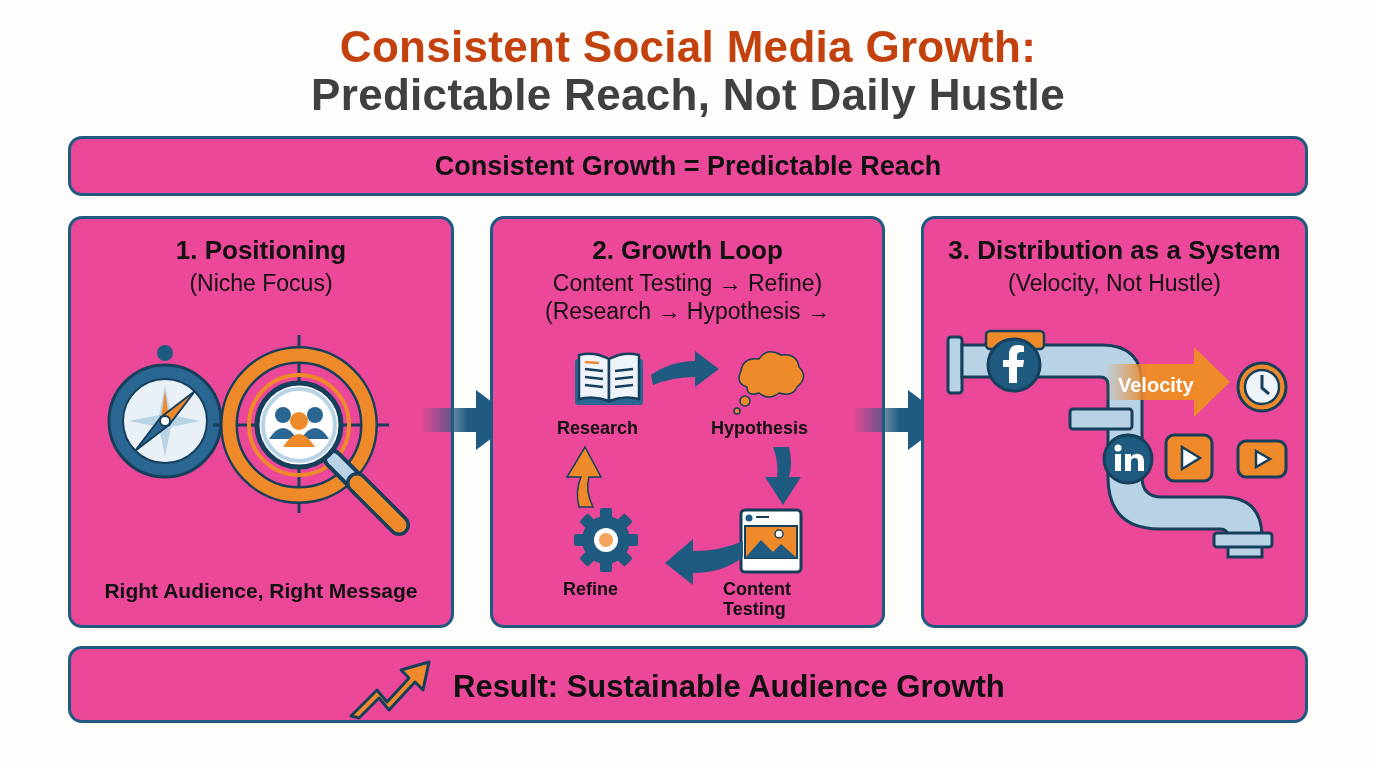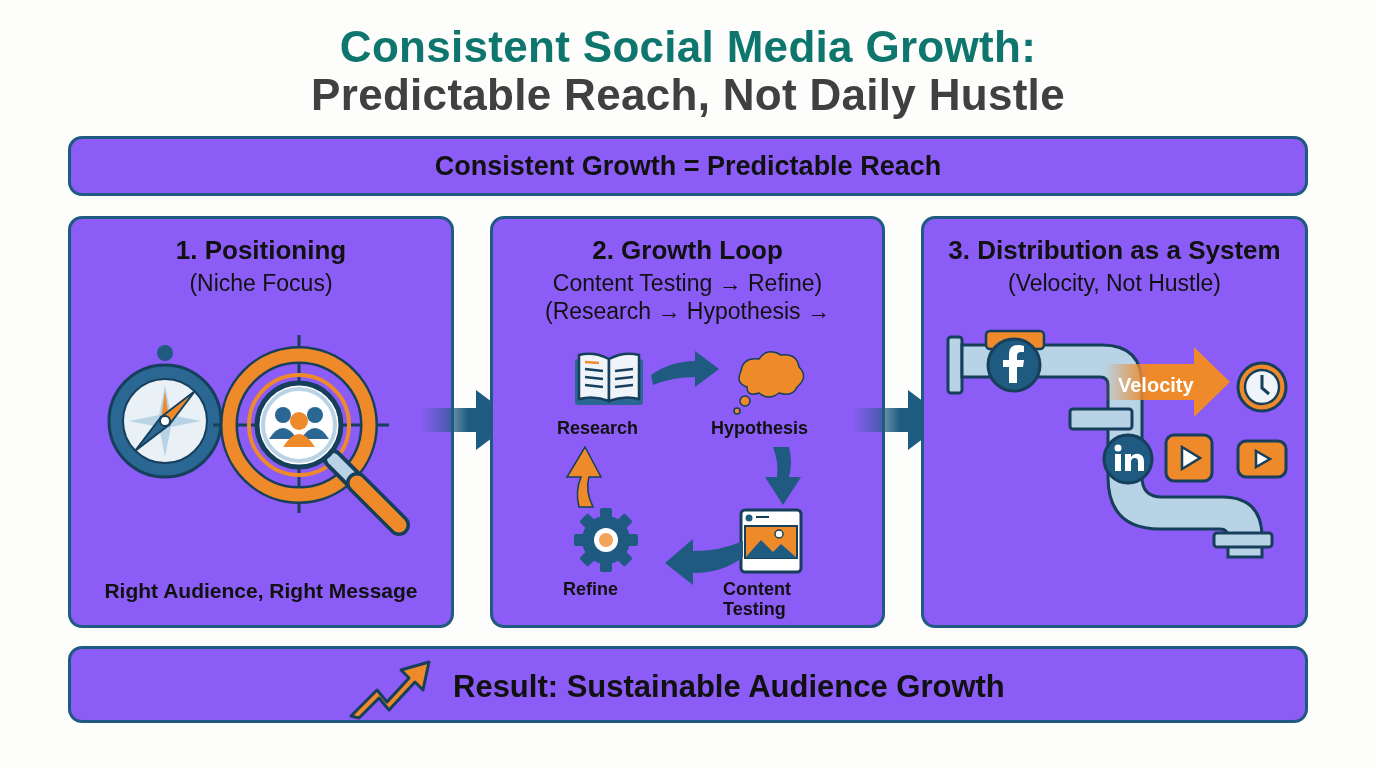--- a/index.html
+++ b/index.html
@@ -1,20 +1,20 @@
 <!DOCTYPE html>
 <html><head>
 <meta charset="utf-8">
 <style>
   html,body{margin:0;padding:0;}
   body{width:1376px;height:768px;background:#fdfdfc;position:relative;overflow:hidden;font-family:"Liberation Sans","DejaVu Sans",sans-serif;color:#111;}
   .title{position:absolute;left:0;width:1376px;text-align:center;font-weight:bold;font-family:"Liberation Sans",sans-serif;letter-spacing:0.3px;}
-  .t1{top:22px;font-size:44px;color:#0f766e;}
+  .t1{top:22px;font-size:44px;color:#c2410c;}
   .t2{top:70px;font-size:44px;color:#404040;}
-  .box{position:absolute;border:3px solid #1f5a80;border-radius:14px;background:#8b5cf6;box-sizing:border-box;}
+  .box{position:absolute;border:3px solid #1f5a80;border-radius:14px;background:#ec4899;box-sizing:border-box;}
   .banner{left:68px;top:136px;width:1240px;height:60px;display:flex;align-items:center;justify-content:center;font-weight:bold;font-size:27px;}
   .panel{top:216px;height:412px;}
   .p1{left:68px;width:386px;}
   .p2{left:490px;width:395px;}
   .p3{left:921px;width:387px;}
   .ph{position:absolute;left:0;width:100%;text-align:center;font-weight:bold;font-size:26px;top:16px;}
   .ps{position:absolute;left:0;width:100%;text-align:center;font-size:23px;line-height:28px;top:50px;}
   .pf{position:absolute;left:0;width:100%;text-align:center;font-weight:bold;font-size:21px;bottom:22px;}
   .result{left:68px;top:646px;width:1240px;height:77px;}
   .result-text{position:absolute;left:382px;top:20px;font-weight:bold;font-size:31px;}

